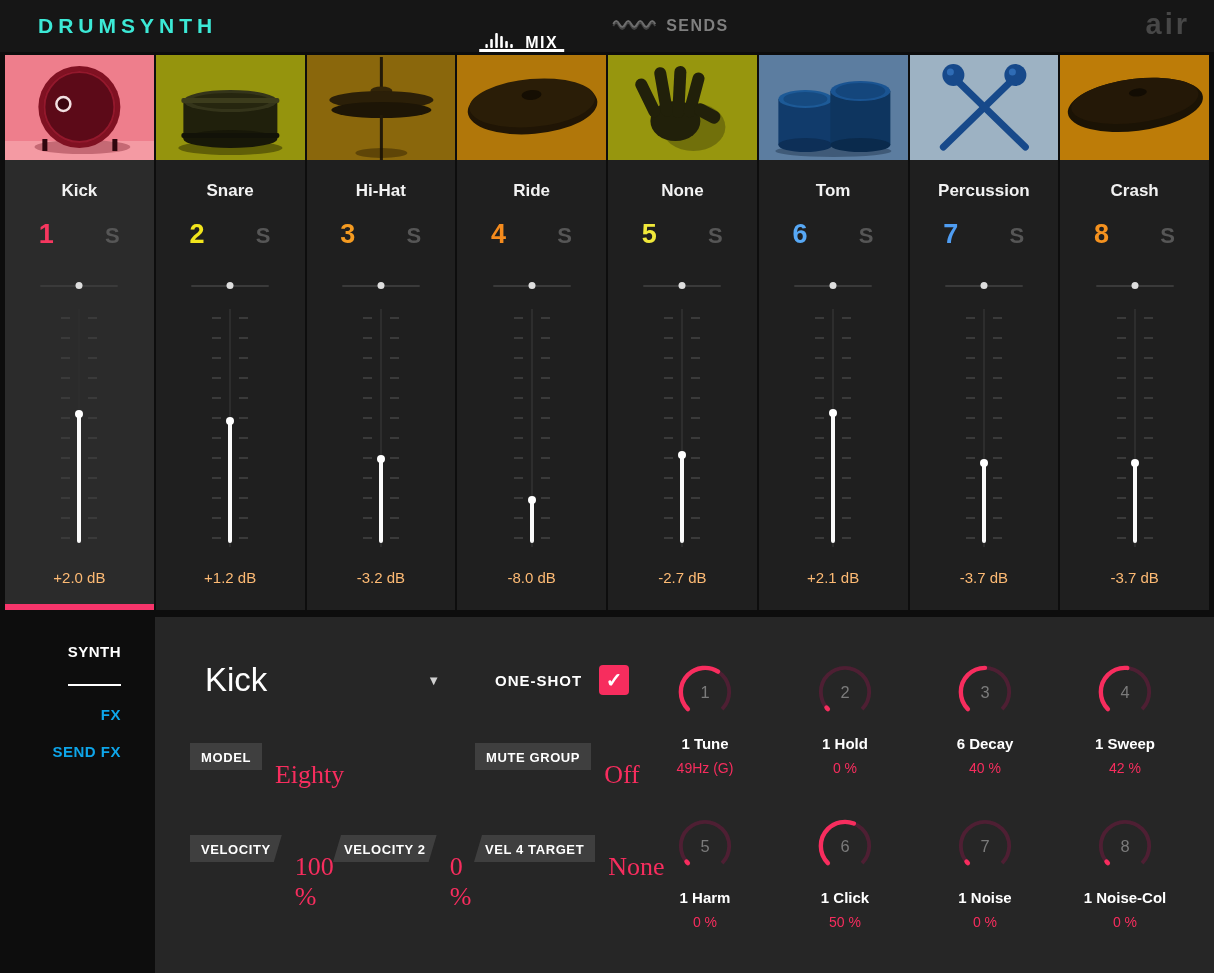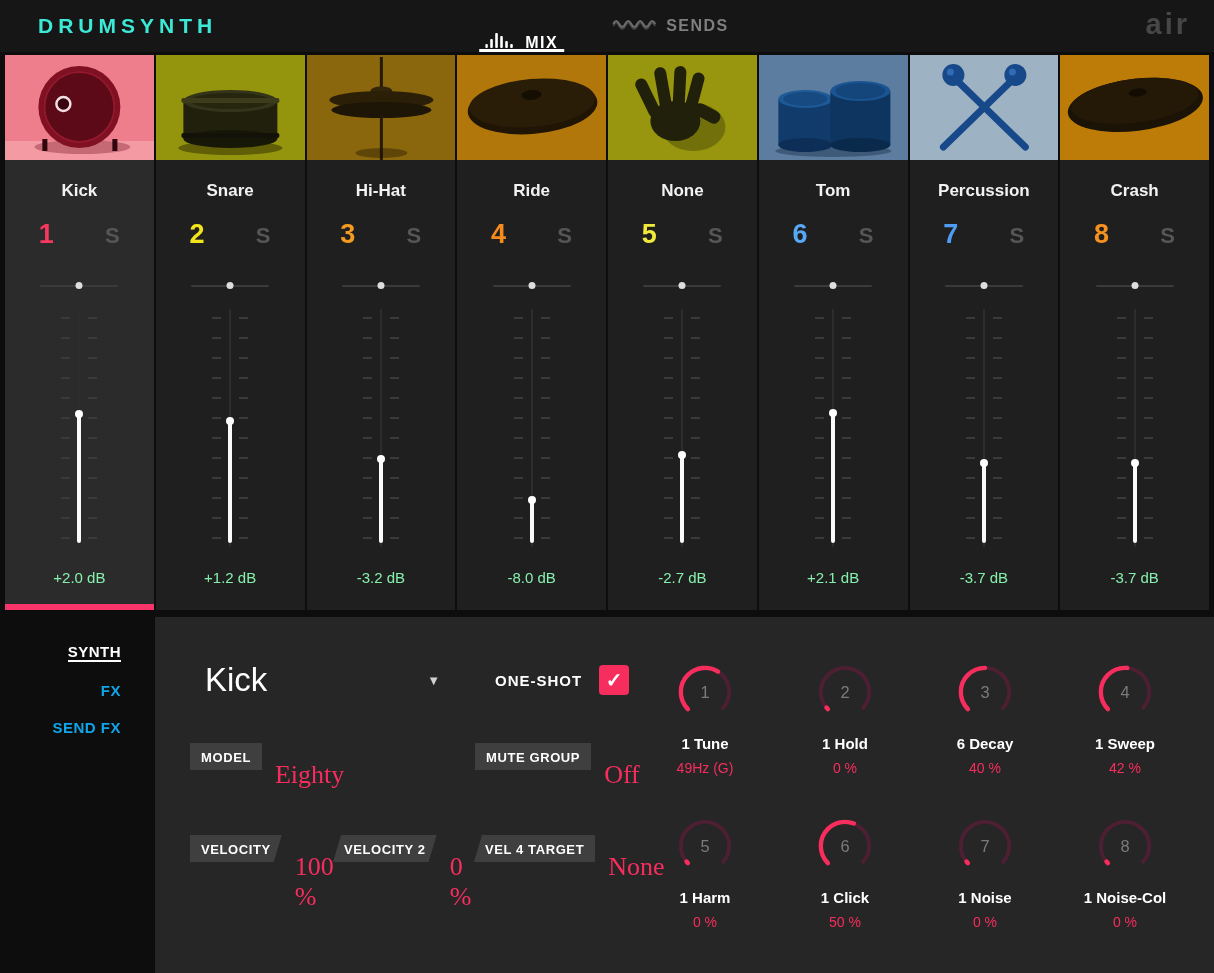--- a/index.html
+++ b/index.html
@@ -31,27 +31,27 @@
   .pan-line { position:absolute; top:4px; left:0; right:0; height:2px; background:#3a3a3a; border-radius:1px; }
   .pan-dot { position:absolute; top:1px; left:50%; transform:translateX(-50%); width:7px; height:7px; border-radius:50%; background:#dedede; }
   .fader { margin-top:18px; position:relative; width:60px; height:238px; flex:none; cursor:pointer; }
   .fader::before { content:''; position:absolute; left:12px; top:8px; bottom:8px; width:9px;
     background:repeating-linear-gradient(to bottom,#3a3a3a 0 2px,transparent 2px 20px); }
   .fader::after { content:''; position:absolute; right:12px; top:8px; bottom:8px; width:9px;
     background:repeating-linear-gradient(to bottom,#3a3a3a 0 2px,transparent 2px 20px); }
   .fader .track { position:absolute; left:50%; transform:translateX(-50%); top:0; bottom:0; width:2px; background:#2d2d2d; }
   .fader .fill { position:absolute; left:calc(50% - 2px); width:4px; bottom:4px; background:#fafafa; border-radius:2px; z-index:2; }
   .fader .fdot { position:absolute; left:50%; transform:translate(-50%,-3px); width:8px; height:8px; background:#ffffff; border-radius:50%; z-index:3; }
-  .ch-db { margin-top:22px; font-size:15px; color:#86efac; }
+  .ch-db { margin-top:22px; font-size:15px; color:#fdba74; }
 
   
   .bottom { margin-top:7px; height:356px; display:flex; }
   .side { width:155px; padding:26px 34px 0 0; display:flex; flex-direction:column; align-items:flex-end; gap:20px; }
   .side-tab { font-size:15px; font-weight:bold; letter-spacing:0.5px; color:#0ea5e9; cursor:pointer; }
-  .side-tab.active { color:#ffffff; border-bottom:2px solid #ffffff; padding-bottom:0; }
+  .side-tab.active { color:#ffffff; border-bottom:2px solid #ffffff; padding-bottom:24px; }
   .panel { flex:1; background:#262626; display:flex; }
 
   .panel-left { width:480px; flex:none; padding:40px 0 0 35px; }
   .pad-head { display:flex; align-items:center; height:46px; }
   .pad-select { width:250px; display:flex; justify-content:space-between; align-items:center; font-size:33px; color:#ffffff; cursor:pointer; padding-left:15px; }
   .caret { font-size:13px; color:#d0d0d0; }
   .oneshot { display:flex; align-items:center; gap:17px; margin-left:45px; padding-left:10px; }
   .oneshot-label { font-size:15px; font-weight:bold; letter-spacing:1px; color:#ffffff; }
   .checkbox { width:30px; height:30px; border-radius:4px; background:#3f3f3f; display:flex; align-items:center; justify-content:center; cursor:pointer; }
   .checkbox .mark { display:none; color:#fff; font-size:20px; font-weight:bold; }

